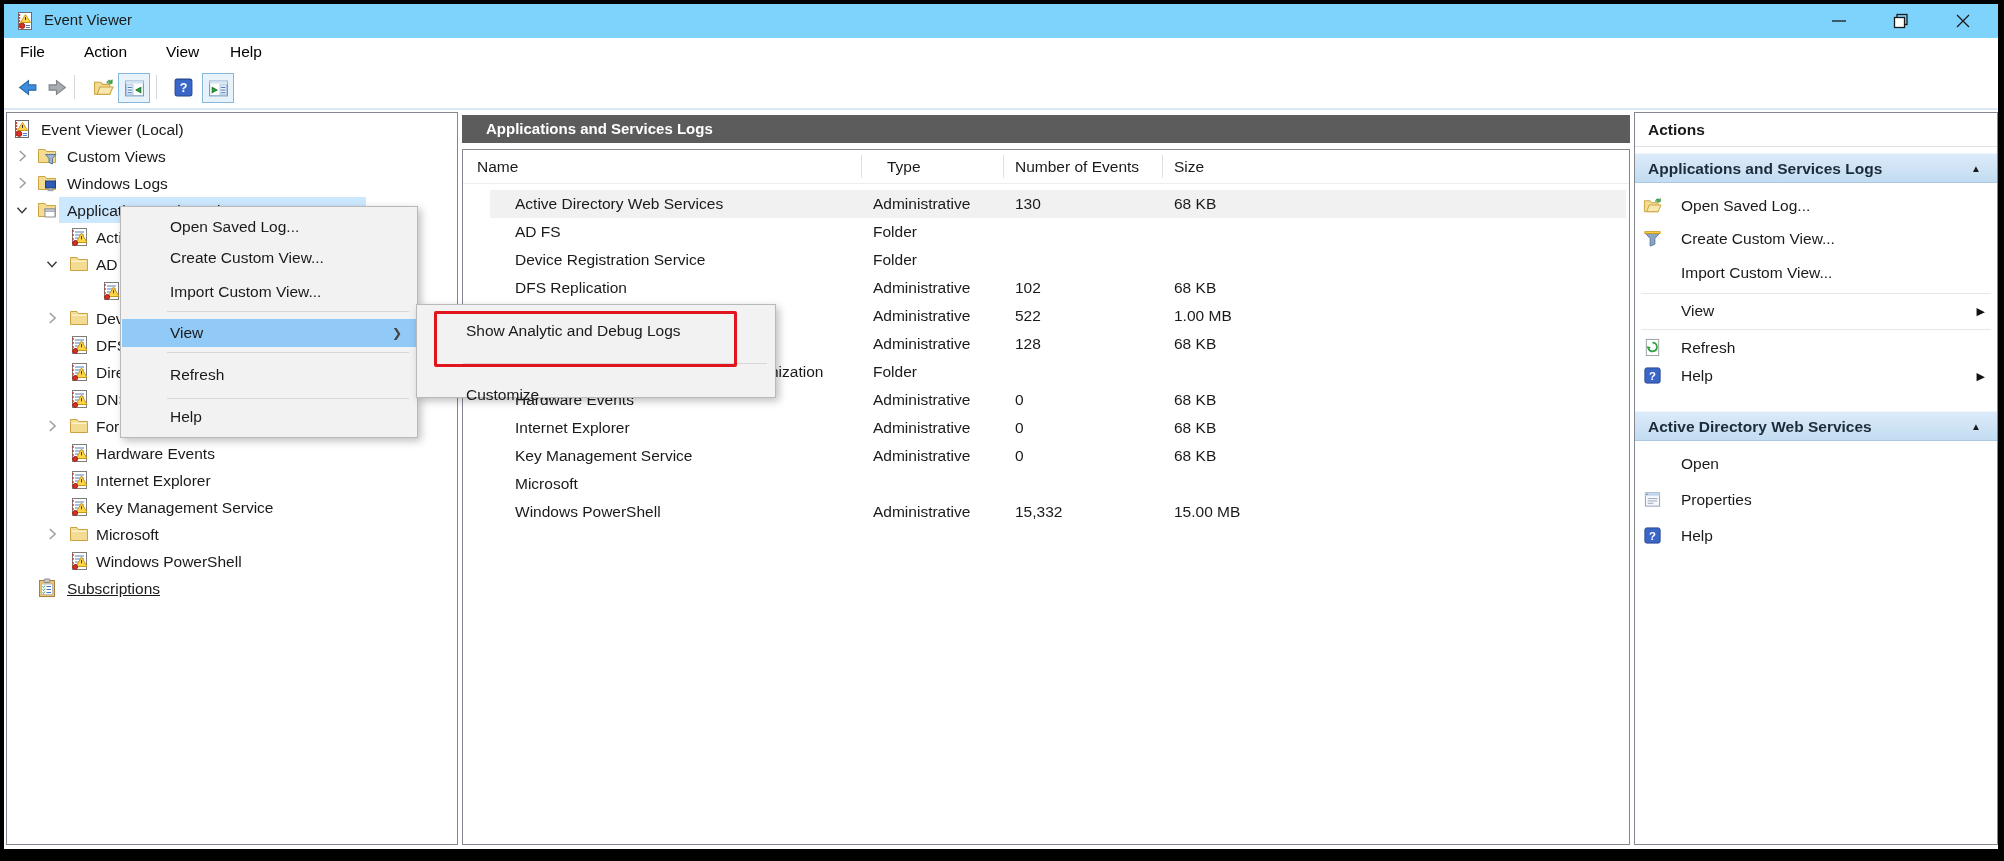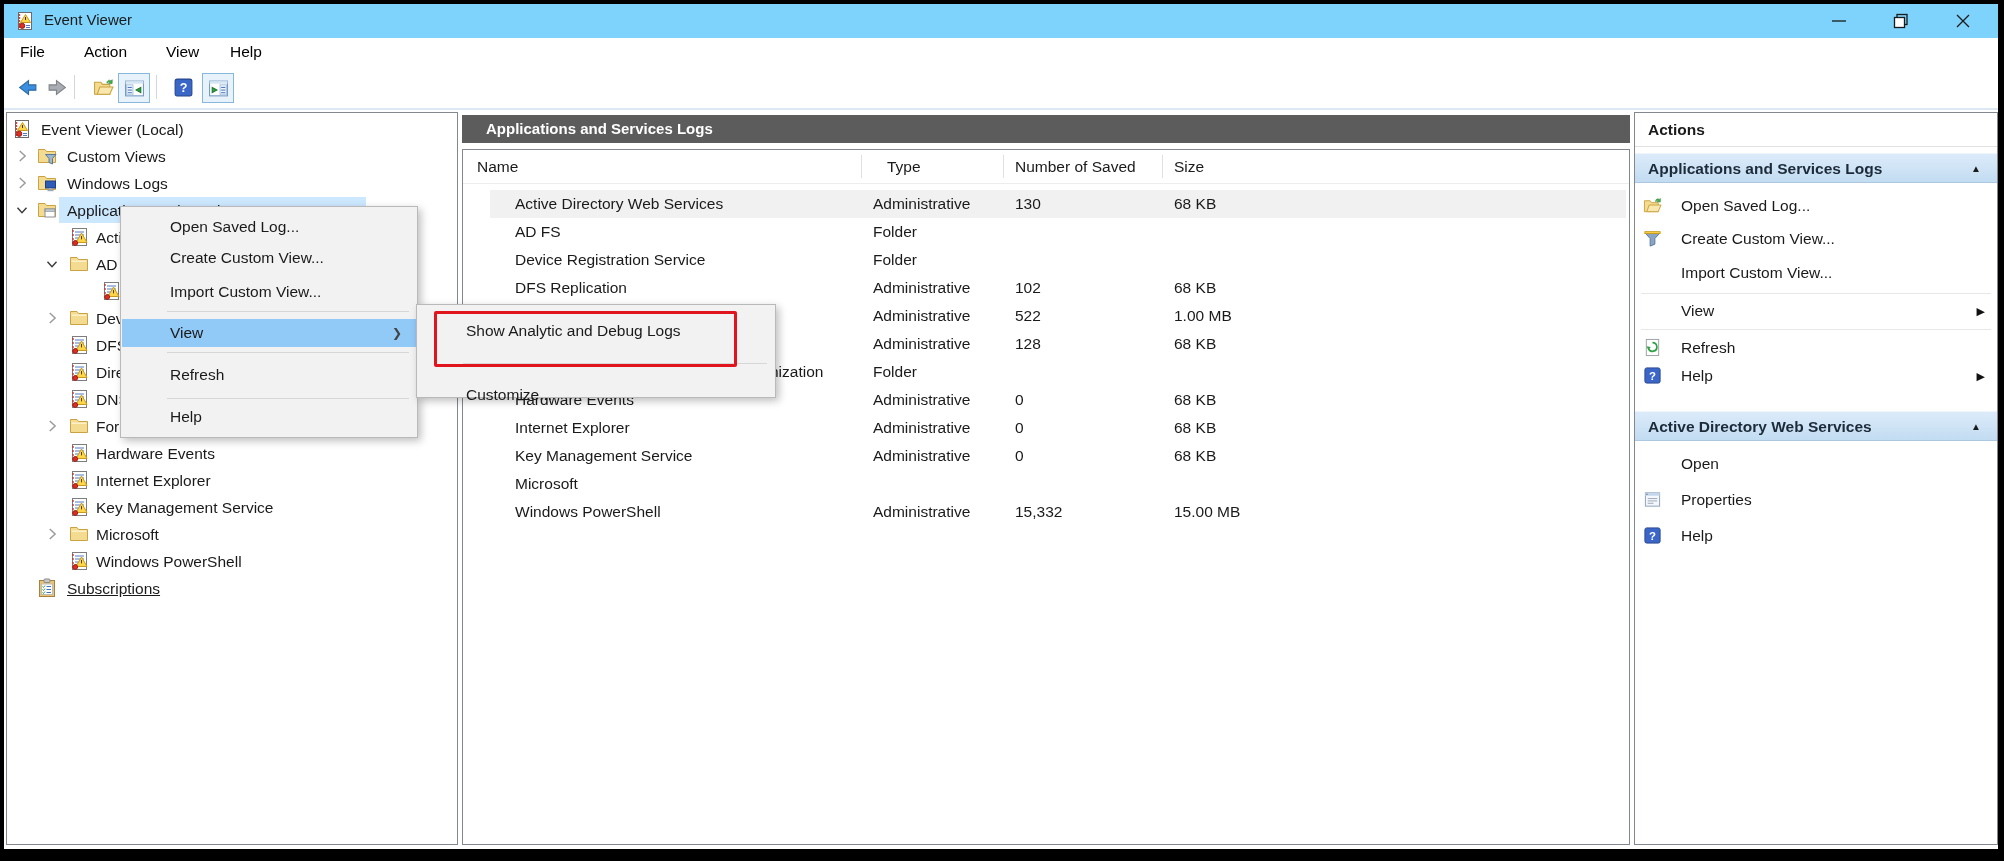--- a/index.html
+++ b/index.html
@@ -537,21 +537,21 @@
           </div>
           <div class="lbl" style="left: 60px; text-decoration: underline;">Subscriptions</div>
         </div>
       </div>
 
     <div id="darkbar" class="abs"><span>Applications and Services Logs</span></div>
     <div id="table-box" class="pane">
       <div id="headrule"></div>
     <div class="colhead" style="left: 14px;">Name</div>
         <div class="colhead" style="left: 412px; margin-left: 12px;">Type</div>
-        <div class="colhead" style="left: 552px;">Number of Saved</div>
+        <div class="colhead" style="left: 552px;">Number of Events</div>
         <div class="colhead" style="left: 711px;">Size</div>
         <div class="colsep" style="left: 398px;"></div>
         <div class="colsep" style="left: 540px;"></div>
         <div class="colsep" style="left: 699px;"></div>
         <div class="trow" style="top: 40px;">
           <div class="band"></div>
           <div class="tcell c-name">Active Directory Web Services</div>
           <div class="tcell c-type">Administrative</div>
           <div class="tcell c-events">130</div>
           <div class="tcell c-size">68 KB</div>

